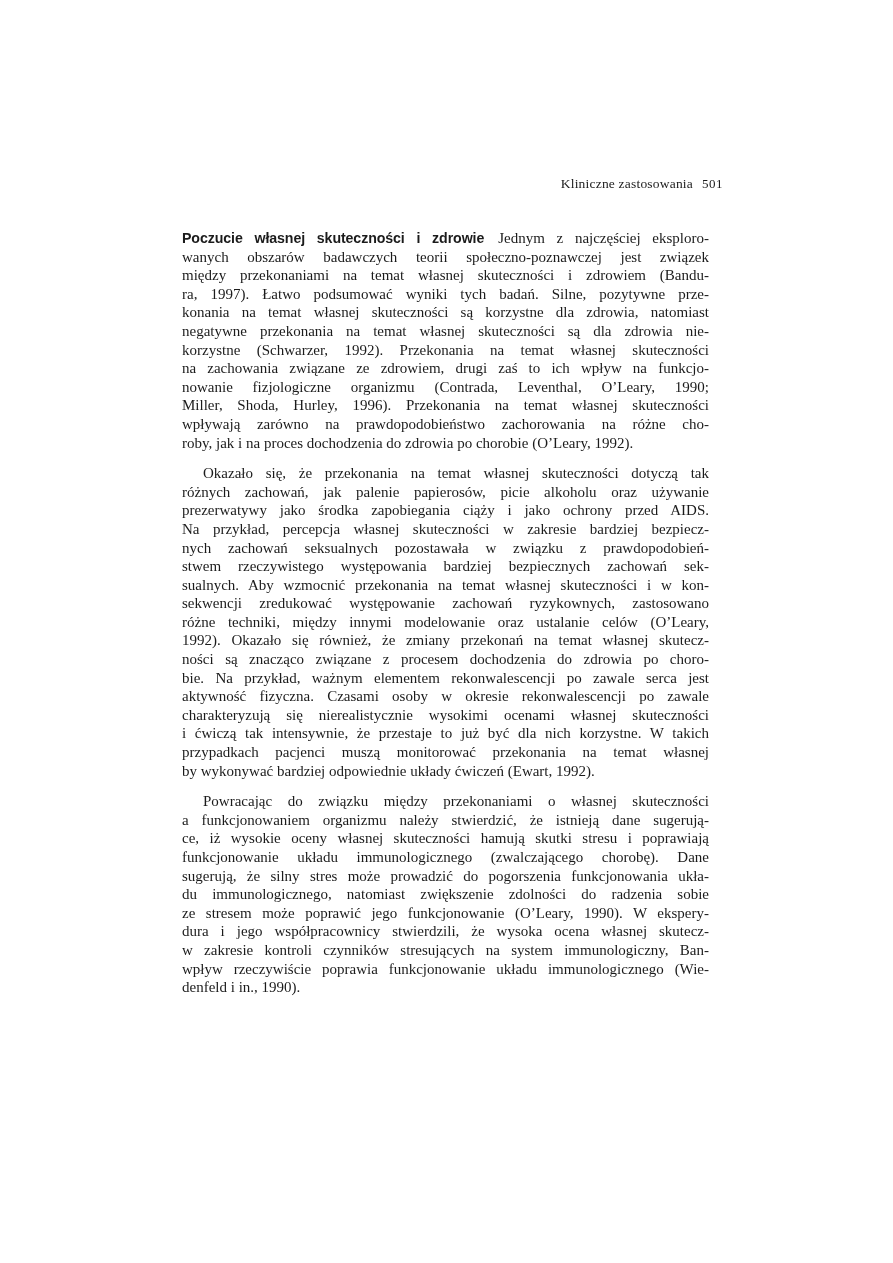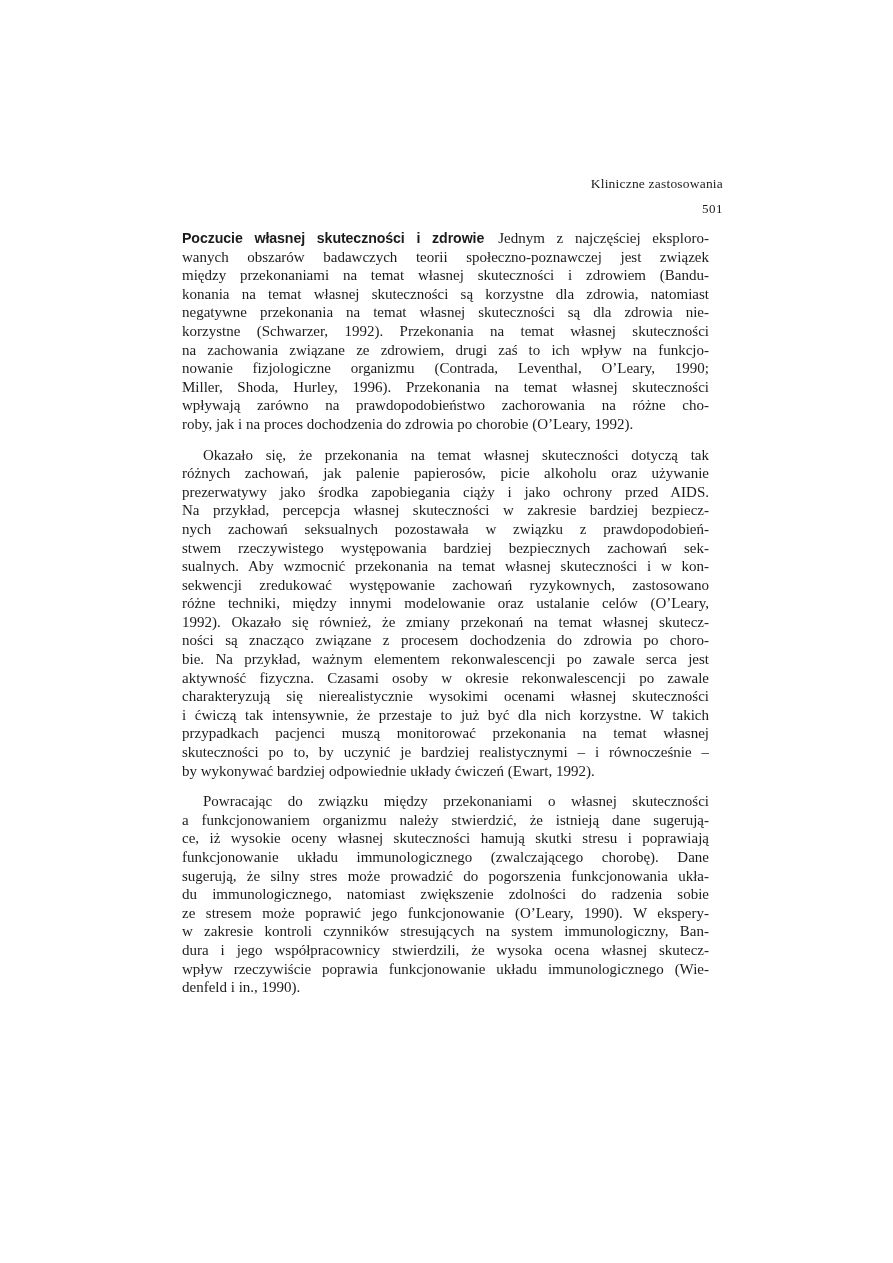--- a/index.html
+++ b/index.html
@@ -12,21 +12,20 @@
     color: #1b1b1b;
     overflow: hidden;
   }
   .page-header {
     position: absolute;
     top: 176px;
     right: 170px;
     display: flex;
     align-items: flex-end;
     gap: 9px;
-    flex-direction: column;
   }
   .running-title {
     font-size: 13.5px;
     letter-spacing: 0.2px;
   }
   .page-number {
     font-size: 13px;
     letter-spacing: 0.5px;
   }
   .text-block {
@@ -65,20 +64,21 @@
   <div class="page-header">
     <span class="running-title">Kliniczne zastosowania</span>
     <span class="page-number">501</span>
   </div>
 
   <div class="text-block">
       <div class="para">
         <div class="line"><span class="run-in-heading">Poczucie własnej skuteczności i zdrowie</span>Jednym z najczęściej eksploro-</div>
         <div class="line">wanych obszarów badawczych teorii społeczno-poznawczej jest związek</div>
         <div class="line">między przekonaniami na temat własnej skuteczności i zdrowiem (Bandu-</div>
+        <div class="line">ra, 1997). Łatwo podsumować wyniki tych badań. Silne, pozytywne prze-</div>
         <div class="line">konania na temat własnej skuteczności są korzystne dla zdrowia, natomiast</div>
         <div class="line">negatywne przekonania na temat własnej skuteczności są dla zdrowia nie-</div>
         <div class="line">korzystne (Schwarzer, 1992). Przekonania na temat własnej skuteczności</div>
         <div class="line">na zachowania związane ze zdrowiem, drugi zaś to ich wpływ na funkcjo-</div>
         <div class="line">nowanie fizjologiczne organizmu (Contrada, Leventhal, O’Leary, 1990;</div>
         <div class="line">Miller, Shoda, Hurley, 1996). Przekonania na temat własnej skuteczności</div>
         <div class="line">wpływają zarówno na prawdopodobieństwo zachorowania na różne cho-</div>
         <div class="line last">roby, jak i na proces dochodzenia do zdrowia po chorobie (O’Leary, 1992).</div>
       </div>
       <div class="para">
@@ -91,30 +91,29 @@
         <div class="line">sualnych. Aby wzmocnić przekonania na temat własnej skuteczności i w kon-</div>
         <div class="line">sekwencji zredukować występowanie zachowań ryzykownych, zastosowano</div>
         <div class="line">różne techniki, między innymi modelowanie oraz ustalanie celów (O’Leary,</div>
         <div class="line">1992). Okazało się również, że zmiany przekonań na temat własnej skutecz-</div>
         <div class="line">ności są znacząco związane z procesem dochodzenia do zdrowia po choro-</div>
         <div class="line">bie. Na przykład, ważnym elementem rekonwalescencji po zawale serca jest</div>
         <div class="line">aktywność fizyczna. Czasami osoby w okresie rekonwalescencji po zawale</div>
         <div class="line">charakteryzują się nierealistycznie wysokimi ocenami własnej skuteczności</div>
         <div class="line">i ćwiczą tak intensywnie, że przestaje to już być dla nich korzystne. W takich</div>
         <div class="line">przypadkach pacjenci muszą monitorować przekonania na temat własnej</div>
-        <div class="line">skuteczności po to, by uczynić je bardziej realistycznymi – i równocześnie –</div>
         <div class="line last">by wykonywać bardziej odpowiednie układy ćwiczeń (Ewart, 1992).</div>
       </div>
       <div class="para">
         <div class="line indent">Powracając do związku między przekonaniami o własnej skuteczności</div>
         <div class="line">a funkcjonowaniem organizmu należy stwierdzić, że istnieją dane sugerują-</div>
         <div class="line">ce, iż wysokie oceny własnej skuteczności hamują skutki stresu i poprawiają</div>
         <div class="line">funkcjonowanie układu immunologicznego (zwalczającego chorobę). Dane</div>
         <div class="line">sugerują, że silny stres może prowadzić do pogorszenia funkcjonowania ukła-</div>
         <div class="line">du immunologicznego, natomiast zwiększenie zdolności do radzenia sobie</div>
         <div class="line">ze stresem może poprawić jego funkcjonowanie (O’Leary, 1990). W ekspery-</div>
+        <div class="line">dura i jego współpracownicy stwierdzili, że wysoka ocena własnej skutecz-</div>
         <div class="line">w zakresie kontroli czynników stresujących na system immunologiczny, Ban-</div>
-        <div class="line">dura i jego współpracownicy stwierdzili, że wysoka ocena własnej skutecz-</div>
         <div class="line">wpływ rzeczywiście poprawia funkcjonowanie układu immunologicznego (Wie-</div>
         <div class="line last">denfeld i in., 1990).</div>
       </div>
     </div>
 </div>
 
 </body></html>

